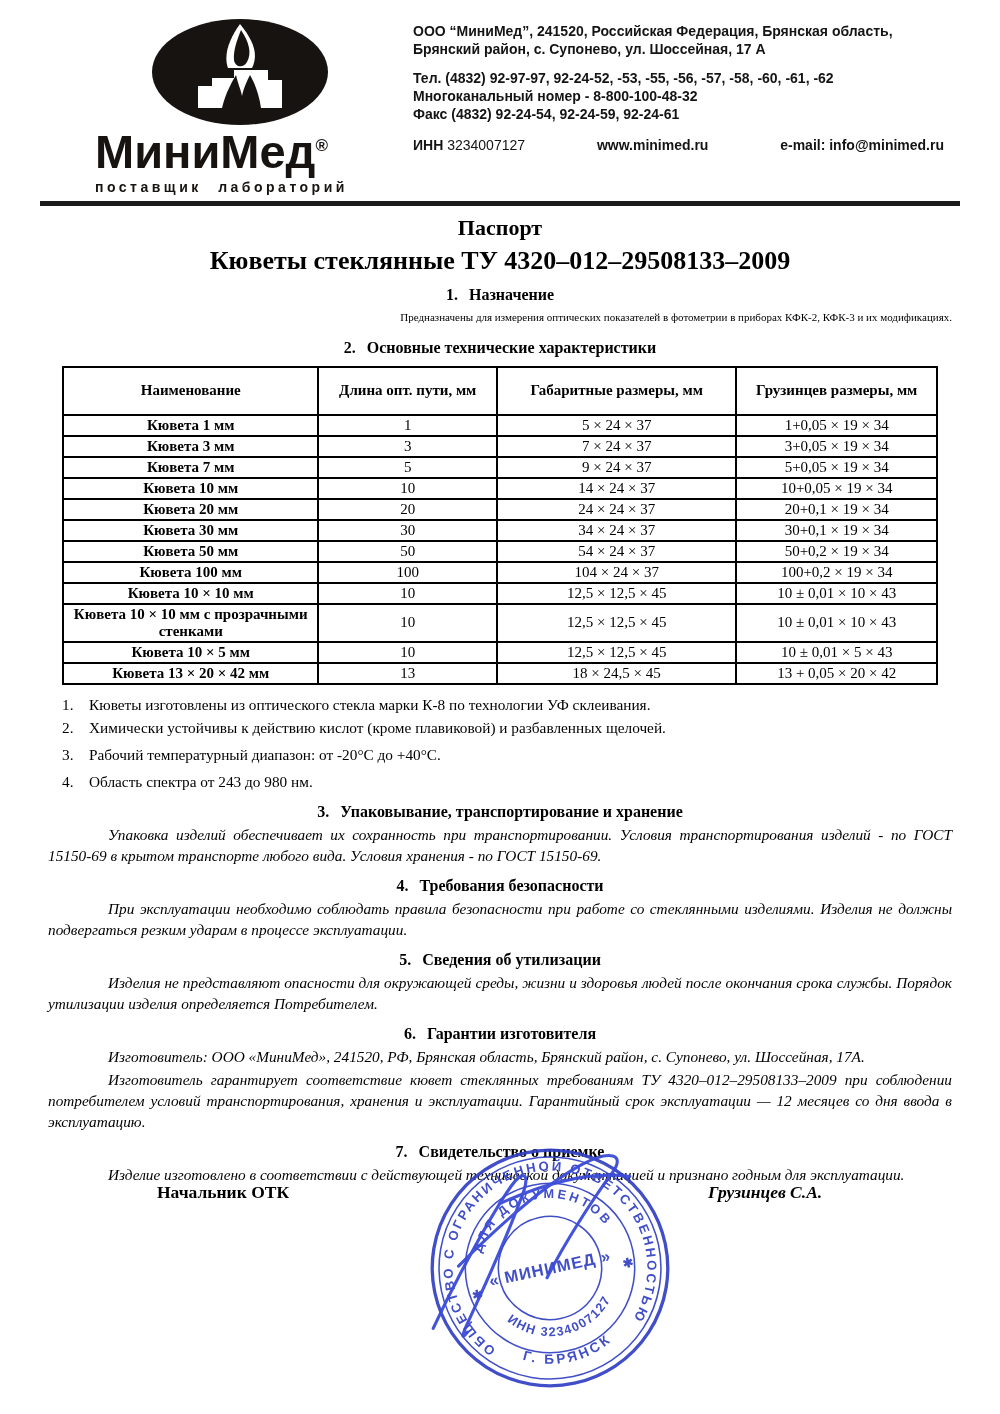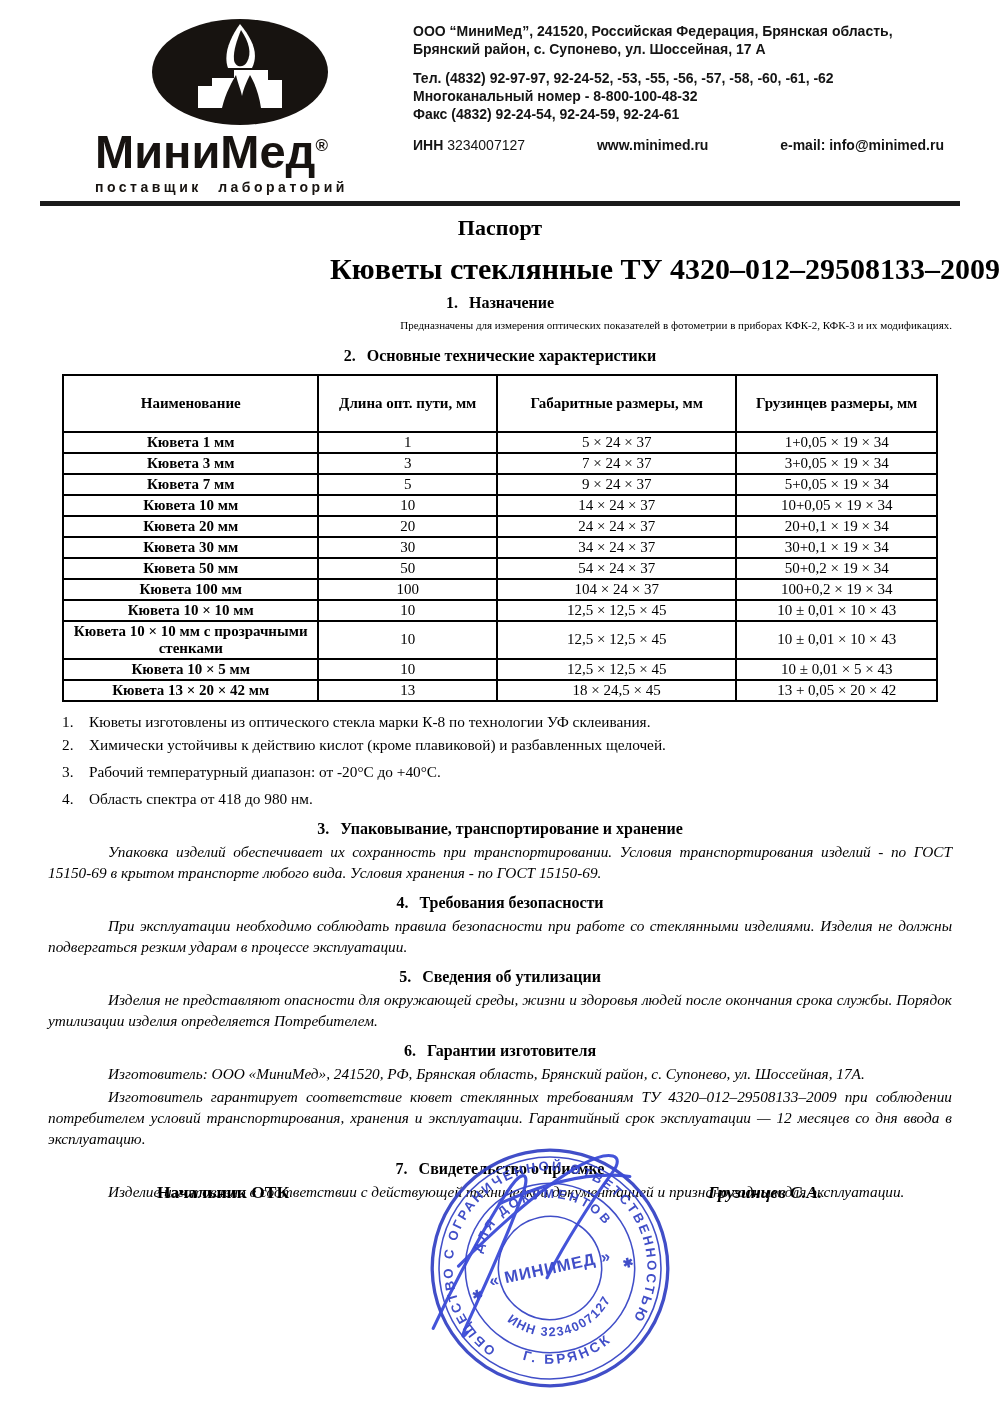--- a/index.html
+++ b/index.html
@@ -19,30 +19,30 @@
   .tagline { font-family:"Liberation Sans",sans-serif; font-weight:bold;
     font-size:14px; letter-spacing:3.5px; word-spacing:9px; margin-top:3px; white-space:nowrap; }
   .contact { margin-left:28px; flex:1; font-family:"Liberation Sans",sans-serif;
     font-weight:bold; font-size:14px; line-height:18px; color:#141414; padding-top:6px; }
   .contact .gap { height:11px; }
   .contact-bottom { display:flex; justify-content:space-between; margin-top:13px; padding-right:8px; }
   .inn-value { font-weight:normal; }
   .rule { height:5px; background:#1b1b1b; margin:6px 40px 0 40px; }
   
   .doc-type { text-align:center; font-weight:bold; font-size:22px; margin-top:12px; line-height:20px; }
-  .main-title { text-align:right; font-weight:bold; font-size:30px; margin-top:17px; line-height:28px; }
+  .main-title { text-align:center; font-weight:bold; font-size:26px; margin-top:9px; line-height:28px; }
   .sec { display:flex; justify-content:center; font-weight:bold; font-size:16px;
     line-height:20px; margin-top:10px; }
   .sec .sec-num { margin-right:11px; }
   .p-center { text-align:right; font-size:11px; line-height:21px; margin:2px 48px 3px; }
   
   table.spec { border-collapse:collapse; margin:8px auto 0; width:876px; border:2px solid #000; }
   .spec th, .spec td { border:2px solid #000; text-align:center; vertical-align:middle;
     font-size:15px; padding:1px 4px; }
-  .spec th { height:57px; font-weight:bold; }
+  .spec th { height:48px; font-weight:bold; }
   .spec td { height:17px; }
   .spec td.name-cell { font-weight:bold; }
   
   .notes { margin:9px 48px 0 62px; font-size:15.3px; line-height:21px; }
   .note-item { display:flex; margin-top:2px; }
   .note-item.spaced { margin-top:6px; }
   .note-num { width:27px; flex:0 0 auto; }
   
   .body-p { margin:2px 48px 0; font-size:15.3px; line-height:21px;
     text-align:justify; text-indent:60px;font-style:italic; }
@@ -198,21 +198,21 @@
       <div class="note-item">
         <span class="note-num">2.</span>
         <span>Химически устойчивы к действию кислот (кроме плавиковой) и разбавленных щелочей.</span>
       </div>
       <div class="note-item spaced">
         <span class="note-num">3.</span>
         <span>Рабочий температурный диапазон: от -20°С до +40°С.</span>
       </div>
       <div class="note-item spaced">
         <span class="note-num">4.</span>
-        <span>Область спектра от 418 до 980 нм.</span>
+        <span>Область спектра от 243 до 980 нм.</span>
       </div>
     </div>
 
   <div class="sec">
     <span class="sec-num">3.</span>
     <span>Упаковывание, транспортирование и хранение</span>
   </div>
   <p class="body-p">Упаковка изделий обеспечивает их сохранность при транспортировании. Условия транспортирования изделий - по ГОСТ 15150-69 в крытом транспорте любого вида. Условия хранения - по ГОСТ 15150-69.</p>
 
   <div class="sec">

